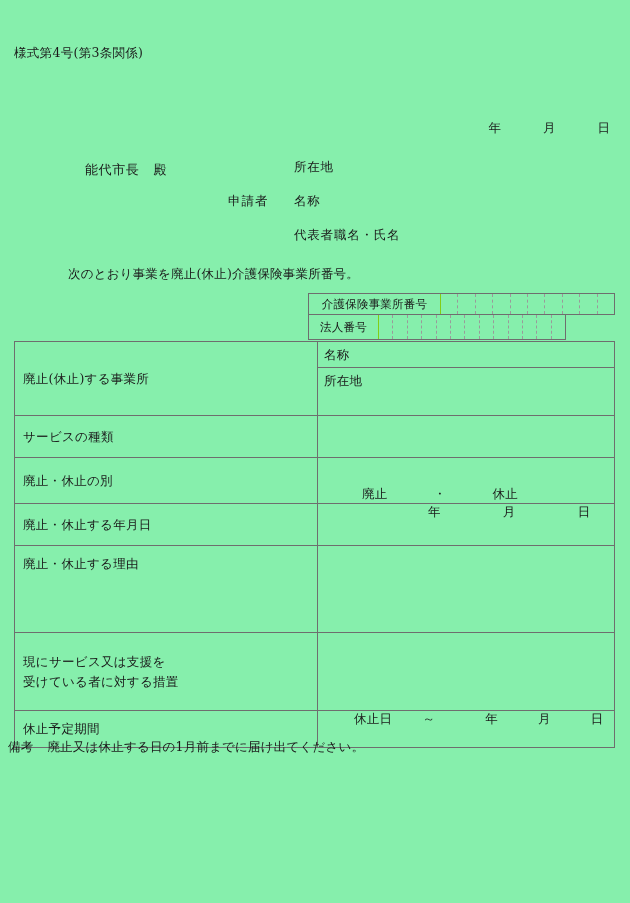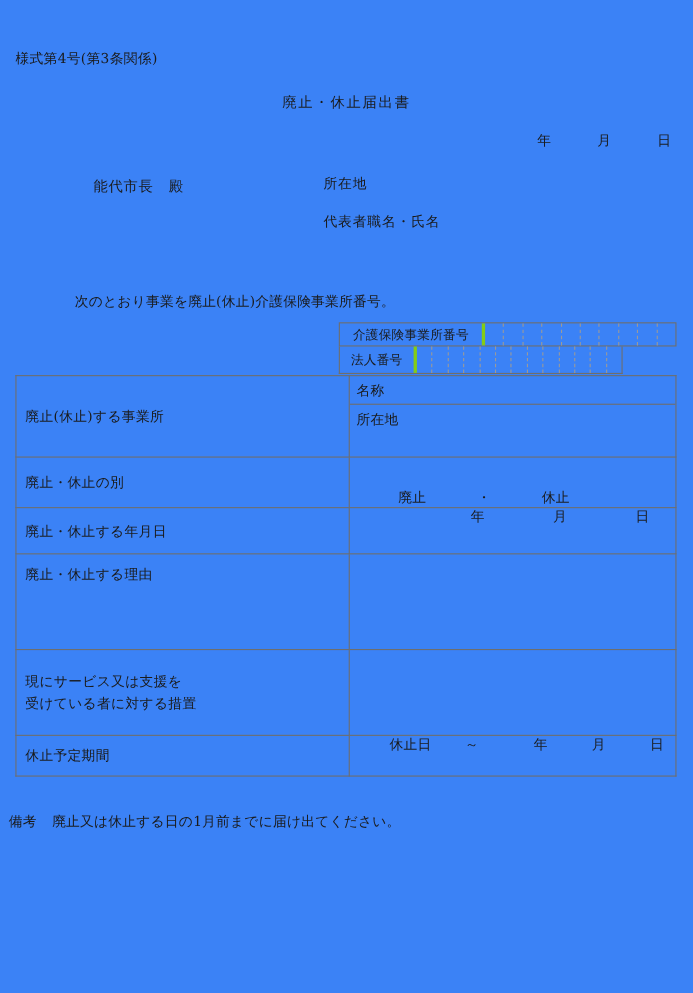--- a/index.html
+++ b/index.html
@@ -8,21 +8,21 @@
     background: #ffffff;
   }
   body {
     font-family: "DejaVu Serif", "Liberation Serif", serif;
     color: #1a1a1a;
   }
   .page {
     position: relative;
     width: 630px;
     height: 903px;
-    background: #3b82f6;
+    background: #86efac;
     overflow: hidden;
   }
 
   
   .form-code {
     position: absolute;
     left: 14px;
     top: 45px;
     font-size: 12.5px;
     letter-spacing: .3px;
@@ -107,21 +107,21 @@
     top: 315px;
     width: 258px;
     height: 25px;
     border-top: none;
   }
   .num-label {
     box-sizing: border-box;
     display: flex;
     align-items: center;
     justify-content: center;
-    border-right: 3px solid #84cc16;
+    border-right: 1px solid #84cc16;
     font-size: 11.5px;
     letter-spacing: .2px;
     white-space: nowrap;
     padding: 0 3px;
   }
   .numbox.kaigo .num-label { width: 132px; flex: 0 0 132px; }
   .numbox.houjin .num-label { width: 70px; flex: 0 0 70px; }
   .num-cells {
     display: flex;
     flex: 1 1 auto;
@@ -219,34 +219,37 @@
   }
   .note .nsp { display: inline-block; width: 14px; }
 </style>
 </head>
 <body>
 
 <div class="page">
 
   <div class="form-code">様式第4号(第3条関係)</div>
 
-  <div class="doc-title">廃止・休止届出書</div>
 
   <div class="date-line">
     <span>年</span><span class="gap"></span><span>月</span><span class="gap"></span><span>日</span>
   </div>
 
   <div class="addressee">
     <span>能代市長</span><span class="honorific">殿</span>
   </div>
 
   <div class="applicant-block">
     <div class="applicant-row">
       <span class="tag"></span>
       <span class="val">所在地</span>
+    </div>
+    <div class="applicant-row">
+      <span class="tag">申請者</span>
+      <span class="val">名称</span>
     </div>
     <div class="applicant-row">
       <span class="tag"></span>
       <span class="val">代表者職名・氏名</span>
     </div>
   </div>
 
   <div class="statement">次のとおり事業を廃止(休止)介護保険事業所番号。</div>
 
   <div class="numbox kaigo">
@@ -285,20 +288,24 @@
   </div>
 
   <table class="main-table">
     <tbody>
         <tr>
       <td class="lbl-cell mid" style="height:73px">廃止(休止)する事業所</td>
       <td class="val-cell">
         <div class="sub-name">名称</div>
         <div class="sub-addr">所在地</div>
       </td>
+    </tr>
+    <tr>
+      <td class="lbl-cell mid" style="height:41px">サービスの種類</td>
+      <td class="val-cell"></td>
     </tr>
     <tr>
       <td class="lbl-cell mid" style="height:41px">廃止・休止の別</td>
       <td class="val-cell">
         <div class="centered-val">
           <span>廃止</span>
               <span class="sp-md"></span>
               <span>・</span>
               <span class="sp-md"></span>
               <span>休止</span>

